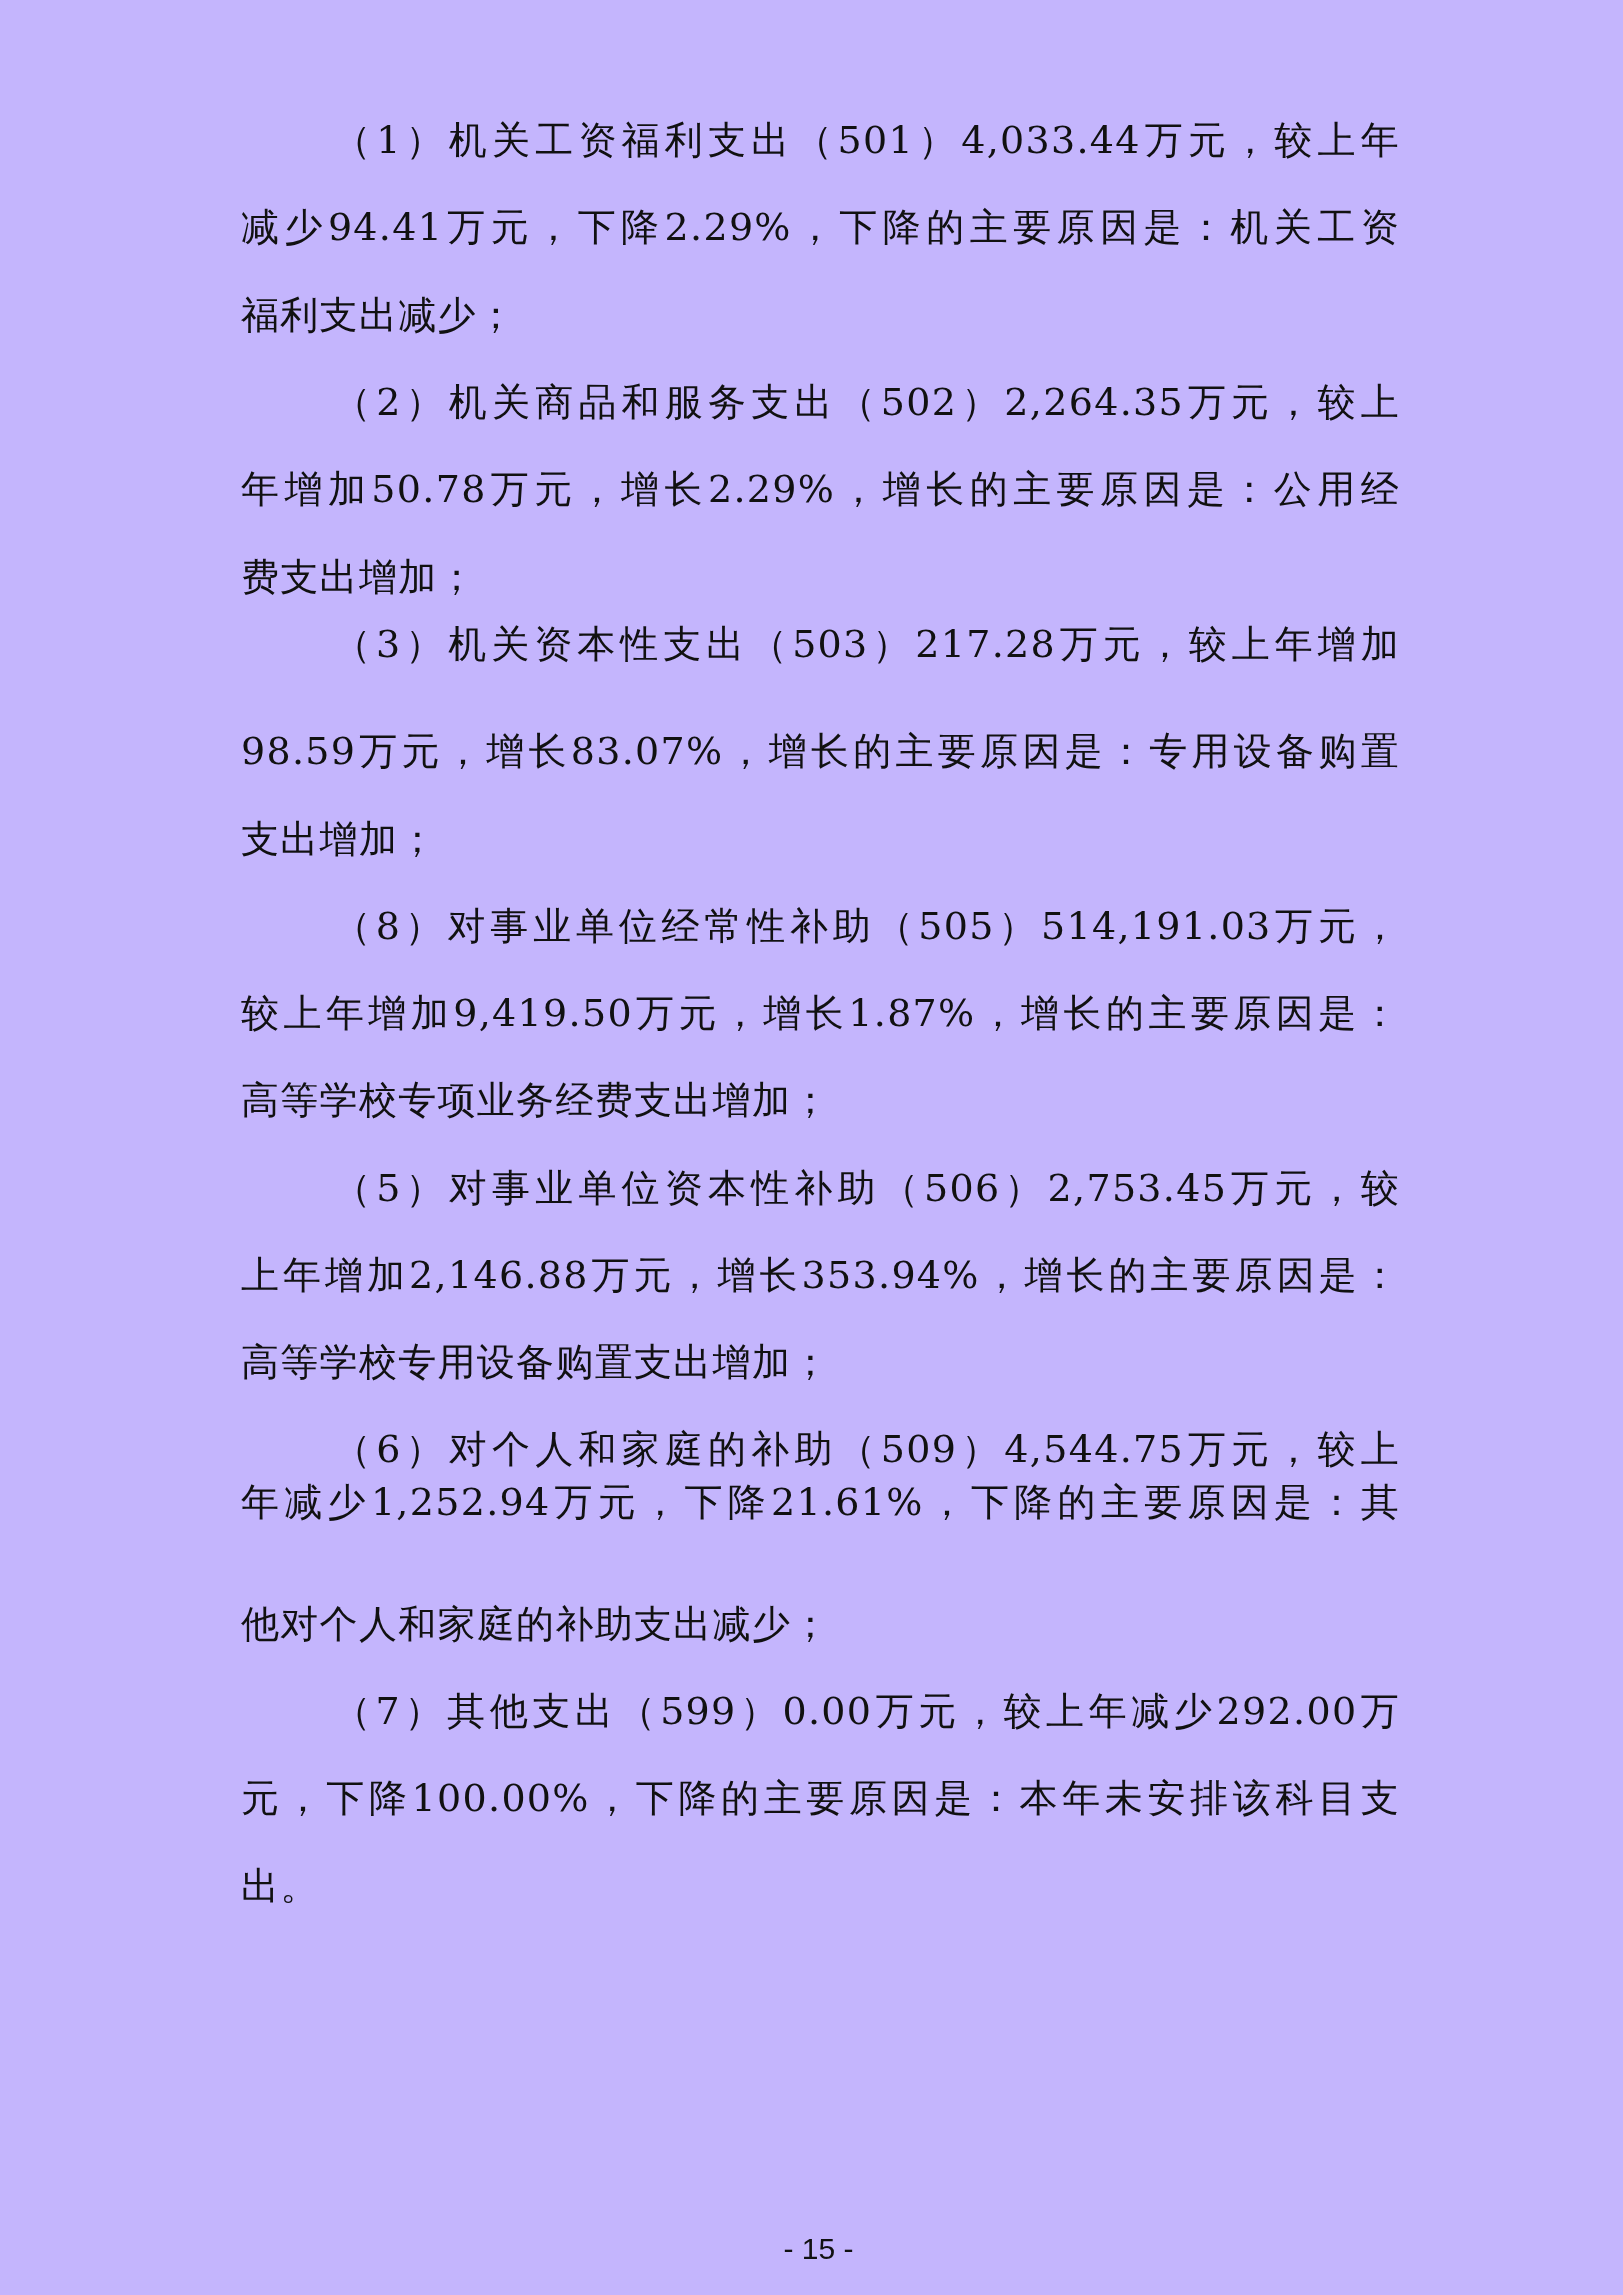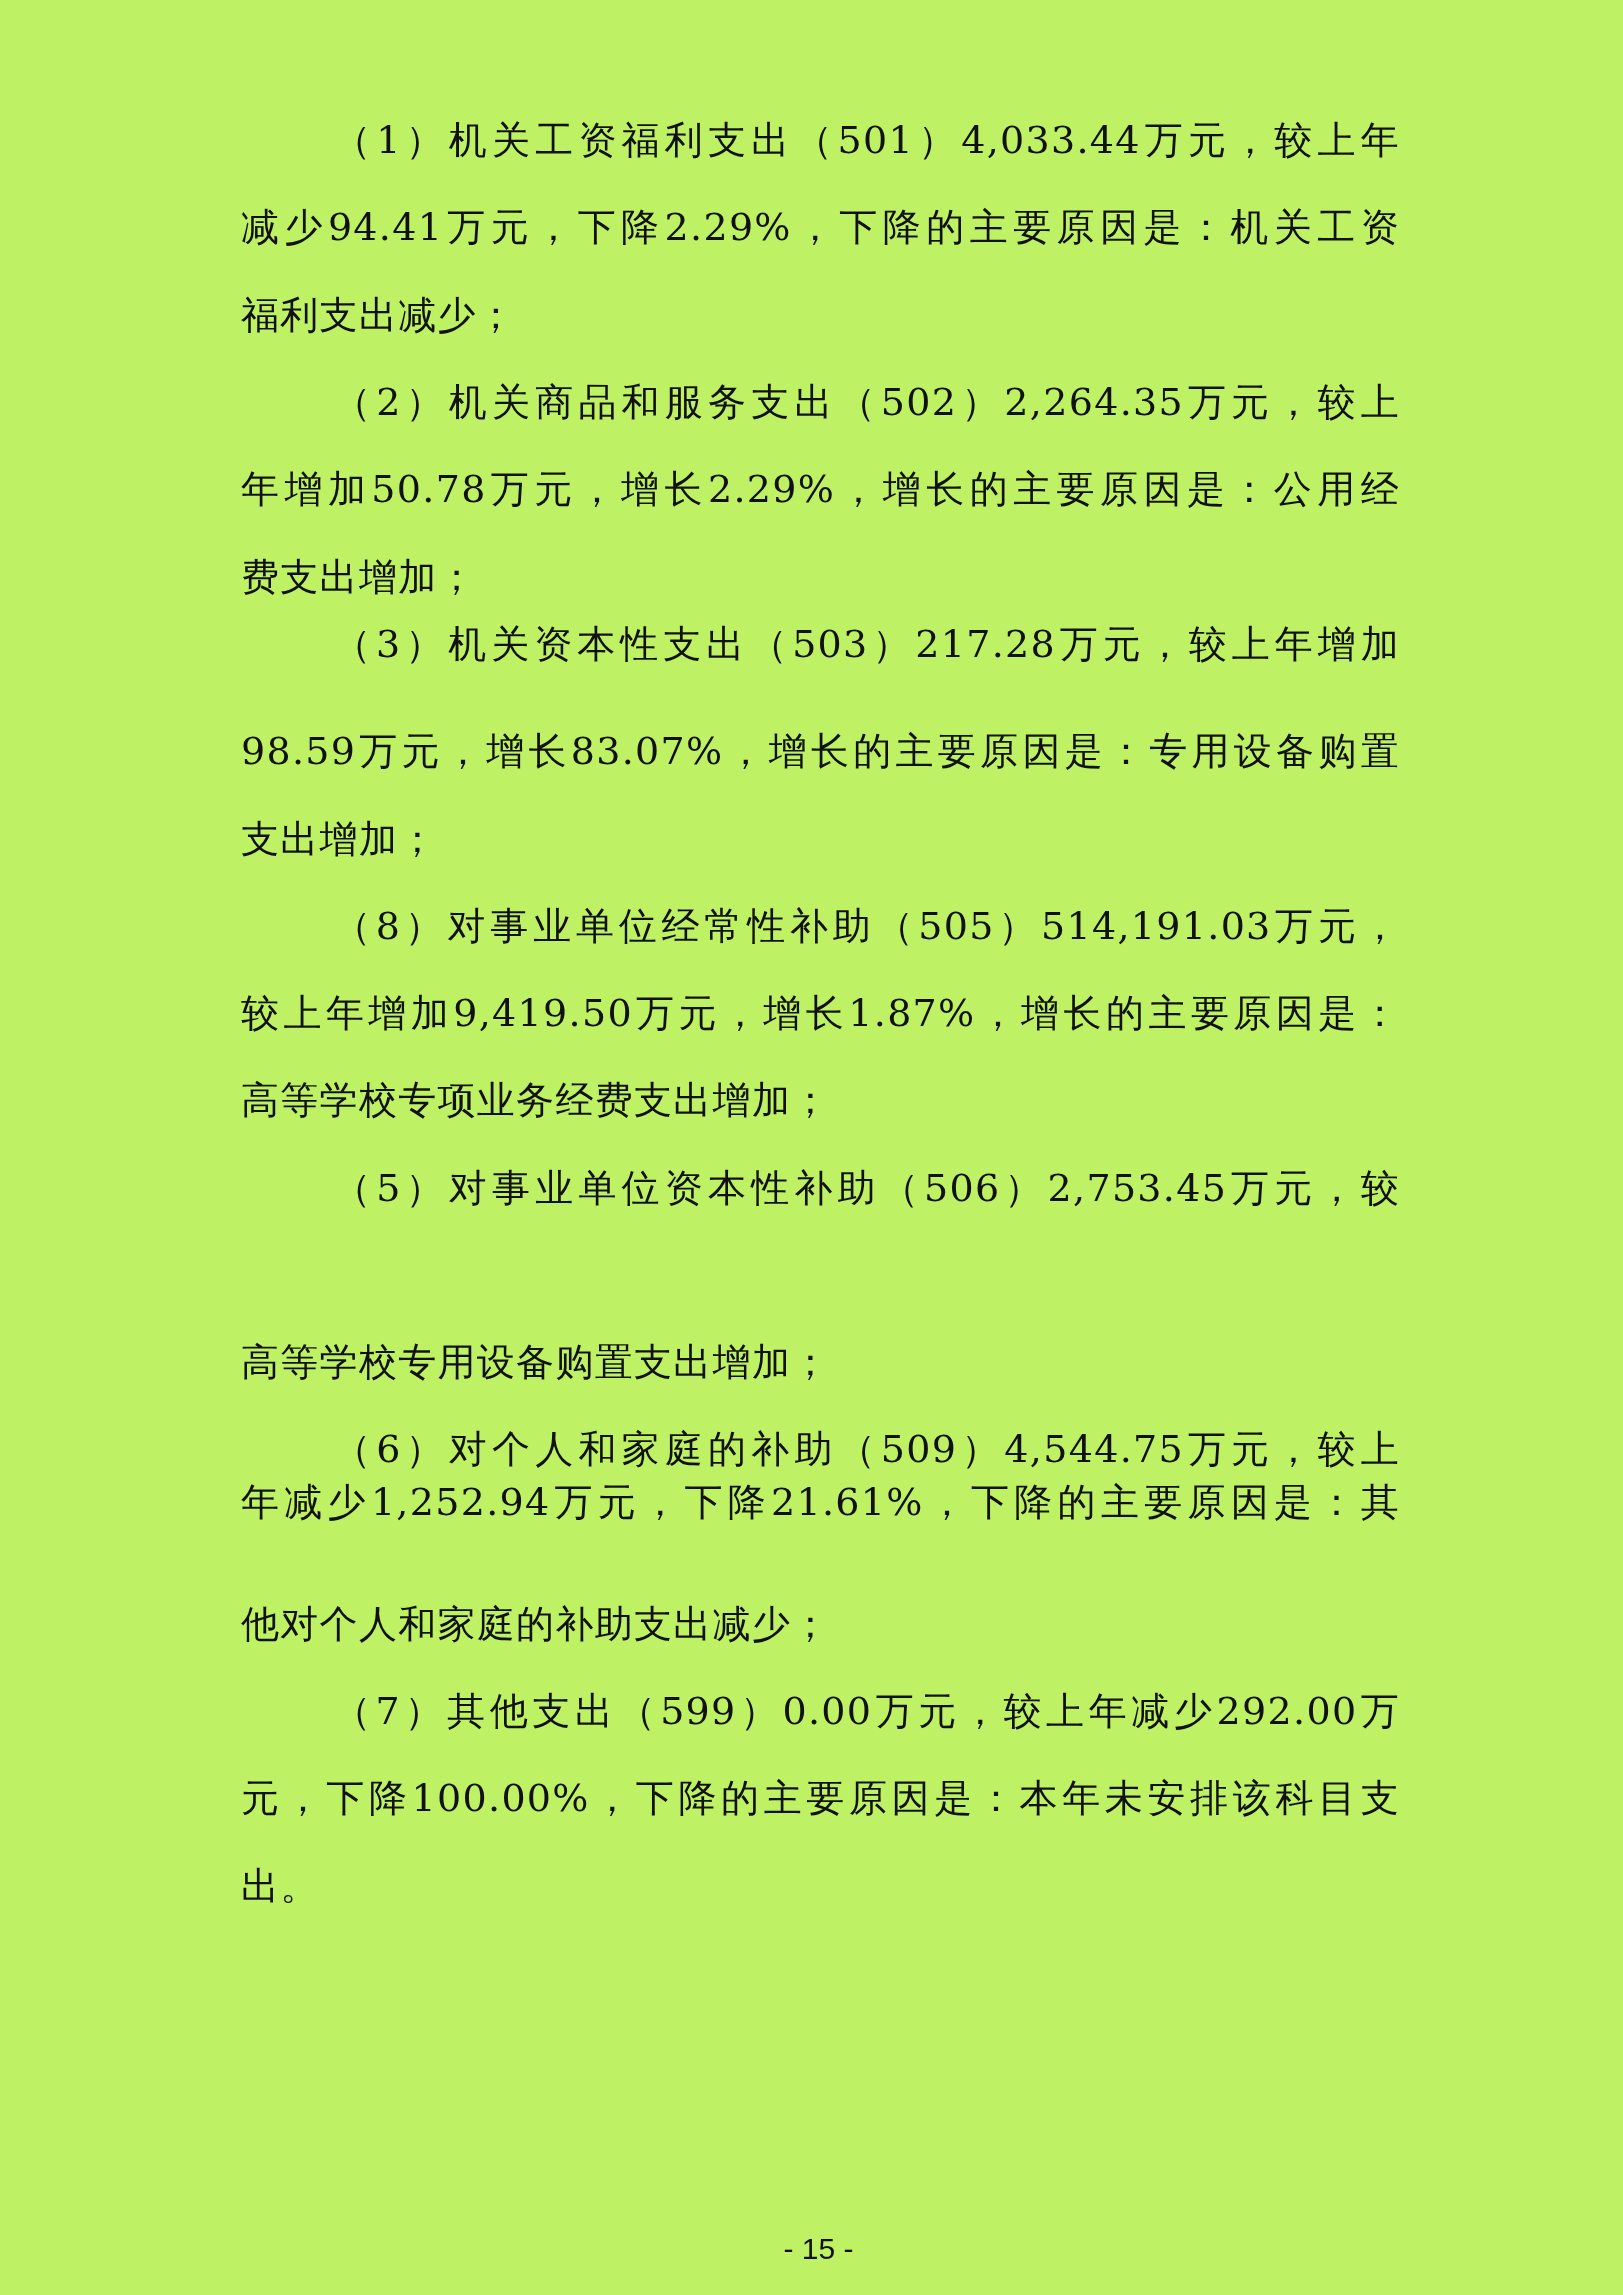--- a/index.html
+++ b/index.html
@@ -1,18 +1,18 @@
 <!DOCTYPE html>
 <html style="font-size:10.5px"><head>
 <meta charset="utf-8">
 <style>
   html, body { margin: 0; padding: 0; background: #ffffff; }
   body { width: 1623px; height: 2295px; position: relative; overflow: hidden; }
   .page {
-    position: absolute; left: 0; top: 0; width: 1623px; height: 2295px; background: #bef264;
+    position: absolute; left: 0; top: 0; width: 1623px; height: 2295px; background: #c4b5fd;
   }
   .line {
     position: absolute;
     left: 241px;
     width: 1159px;
     height: 59px;
     font-family: "DejaVu Serif", "Liberation Serif", serif;
     font-size: 38px;
     line-height: 59px;
     color: #111111;
@@ -51,20 +51,21 @@
 
   <div class="line full first" style="top:615px">（3）机关资本性支出（503）217.28万元，较上年增加</div>
   <div class="line full" style="top:722px">98.59万元，增长83.07%，增长的主要原因是：专用设备购置</div>
   <div class="line" style="top:810px">支出增加；</div>
 
   <div class="line full first" style="top:897px">（8）对事业单位经常性补助（505）514,191.03万元，</div>
   <div class="line full" style="top:984px">较上年增加9,419.50万元，增长1.87%，增长的主要原因是：</div>
   <div class="line" style="top:1071px">高等学校专项业务经费支出增加；</div>
 
   <div class="line full first" style="top:1159px">（5）对事业单位资本性补助（506）2,753.45万元，较</div>
+  <div class="line full" style="top:1246px">上年增加2,146.88万元，增长353.94%，增长的主要原因是：</div>
   <div class="line" style="top:1333px">高等学校专用设备购置支出增加；</div>
 
   <div class="line full first" style="top:1420px">（6）对个人和家庭的补助（509）4,544.75万元，较上</div>
   <div class="line full" style="top:1473px">年减少1,252.94万元，下降21.61%，下降的主要原因是：其</div>
   <div class="line" style="top:1595px">他对个人和家庭的补助支出减少；</div>
 
   <div class="line full first" style="top:1682px">（7）其他支出（599）0.00万元，较上年减少292.00万</div>
   <div class="line full" style="top:1769px">元，下降100.00%，下降的主要原因是：本年未安排该科目支</div>
   <div class="line" style="top:1857px">出。</div>
 

